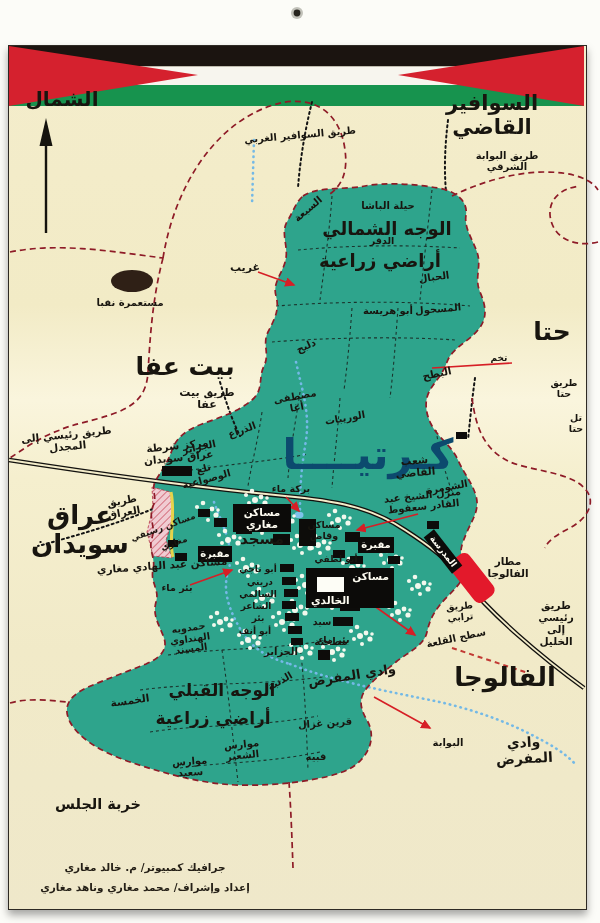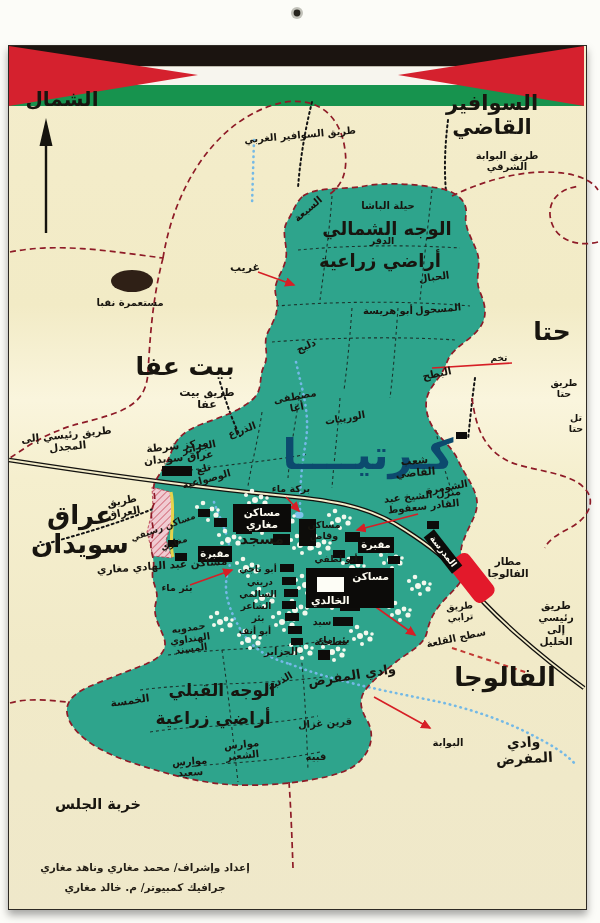--- a/index.html
+++ b/index.html
@@ -475,17 +475,17 @@
 ترابي</div>
       <div class="map-label" style="left: 556px; top: 624px; font-size: 10.5px; transform: translate(-50%, -50%);">طريق رئيسي إلى
 الخليل</div>
       <div class="map-label" style="left: 508px; top: 568px; font-size: 10.5px; transform: translate(-50%, -50%);">مطار
 الفالوجا</div>
       <div class="map-label" style="left: 130px; top: 303px; font-size: 10px; transform: translate(-50%, -50%);">مستعمرة نقبا</div>
     </div>
 
 
   <div class="credits">
+    <div>جرافيك كمبيوتر/ م. خالد مغاري</div>
     <div>إعداد وإشراف/ محمد مغاري وناهد مغاري</div>
-    <div>جرافيك كمبيوتر/ م. خالد مغاري</div>
   </div>
 
 </div>
 
 </body></html>

